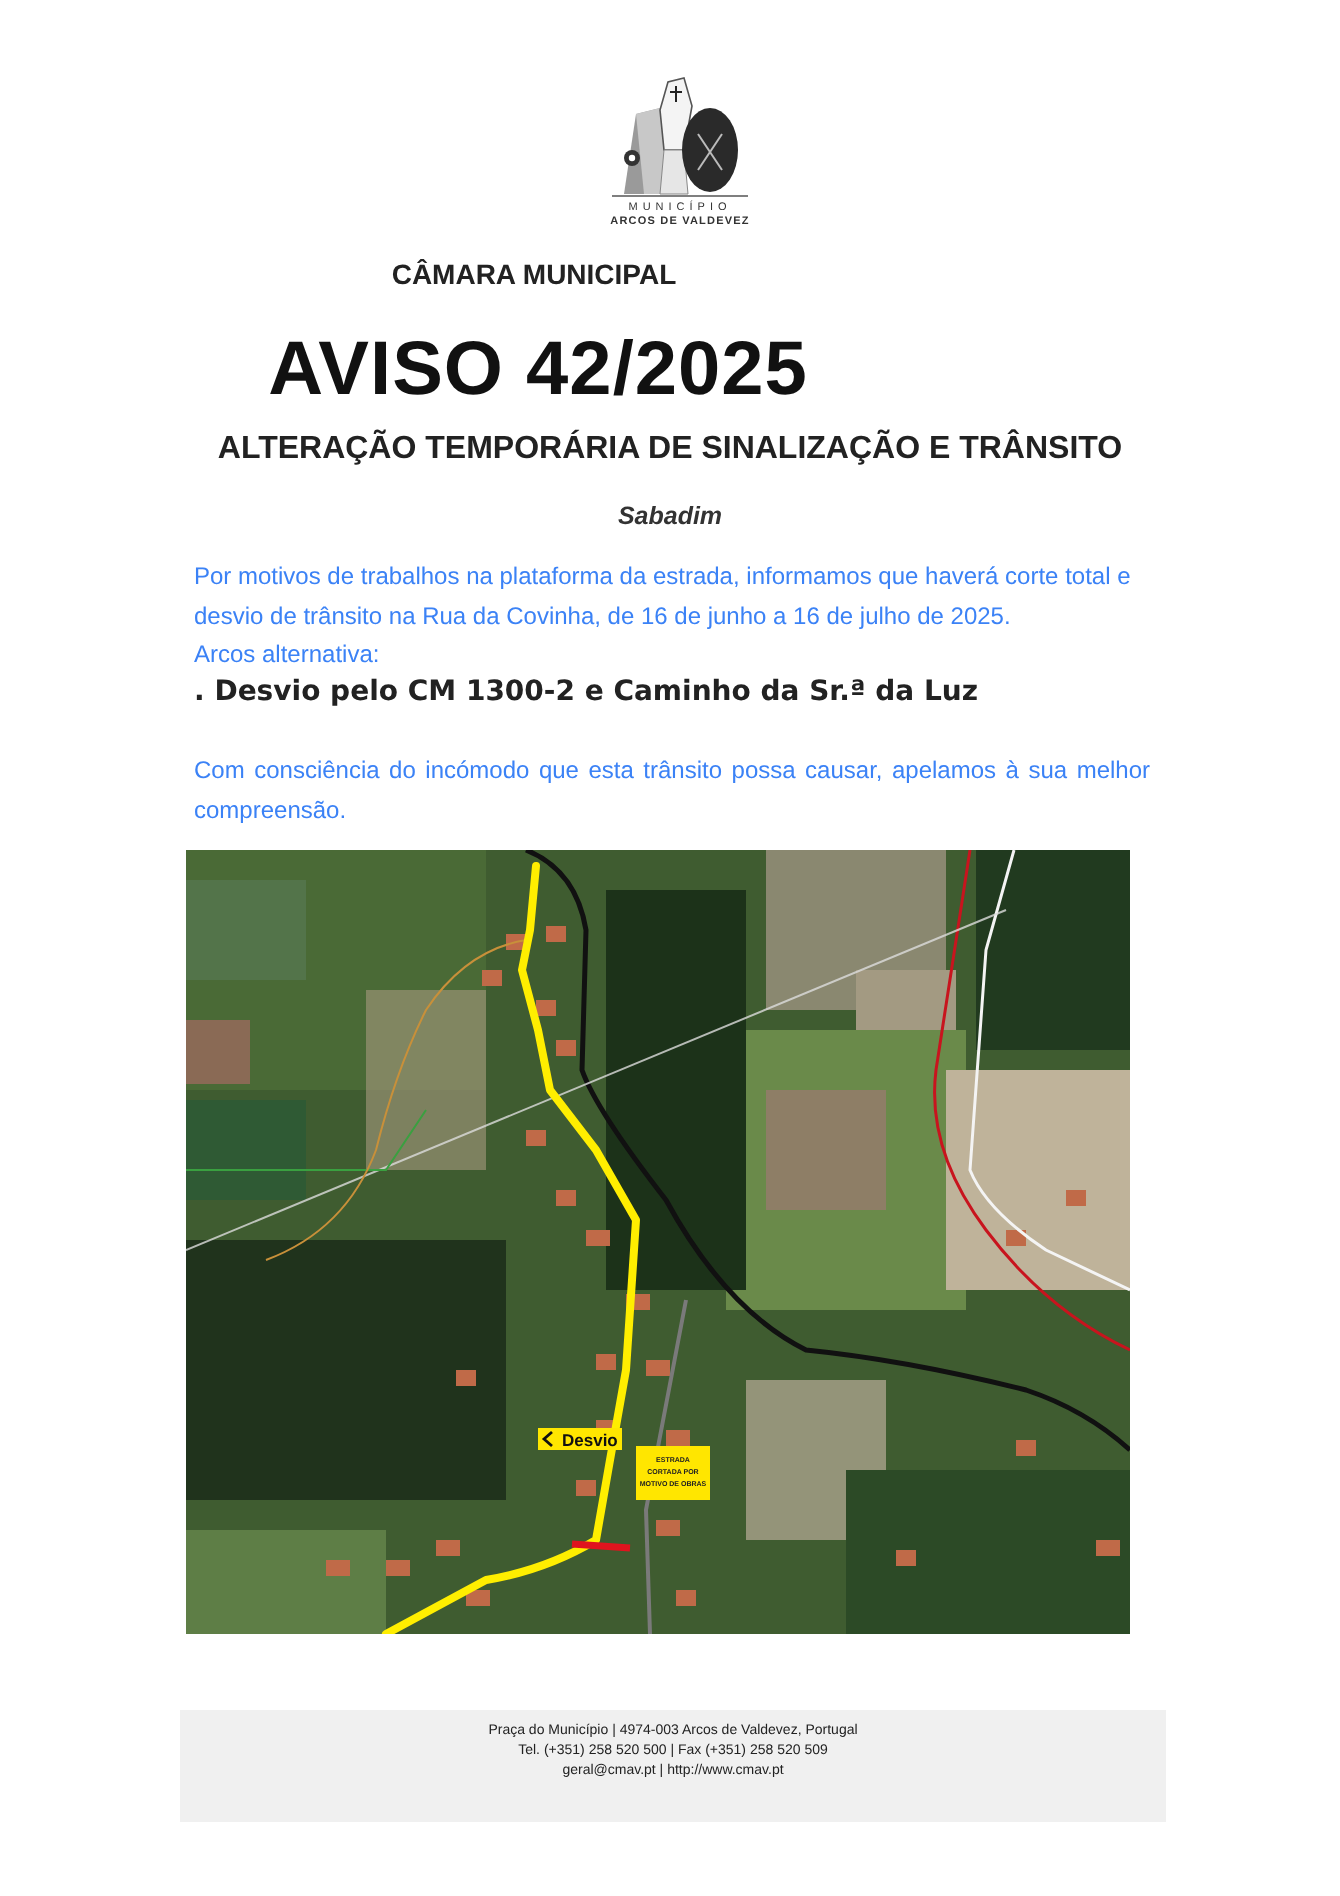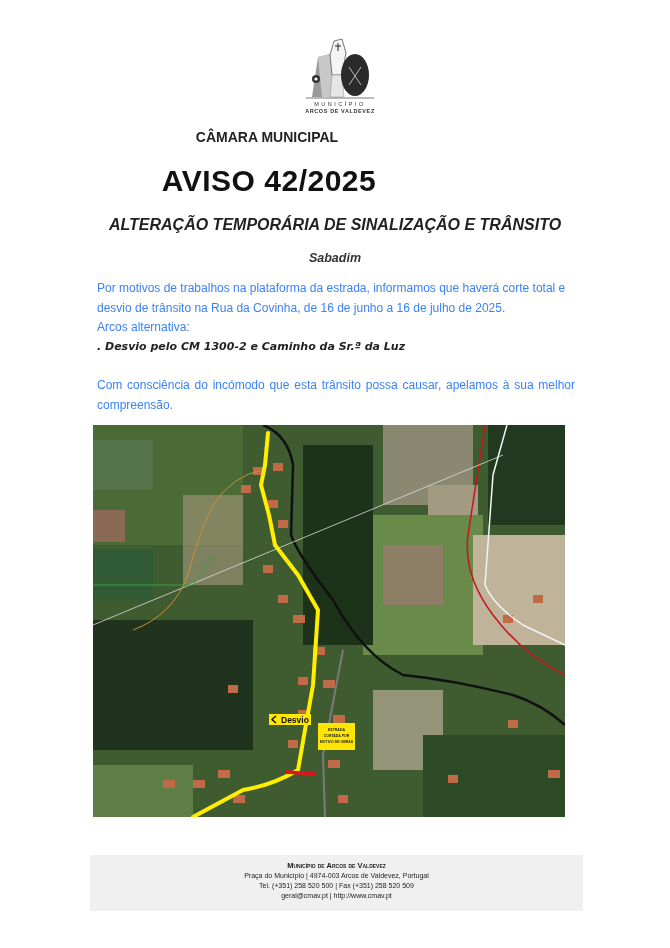--- a/index.html
+++ b/index.html
@@ -1,27 +1,27 @@
 <!DOCTYPE html>
 <html><head>
 <meta charset="utf-8">
 <style>
   html, body { margin: 0; padding: 0; background: #ffffff; }
   body { width: 670px; height: 948px; position: relative; overflow: hidden; font-family: "Liberation Sans", sans-serif; color: #1a1a1a; }
   .logo { position: absolute; left: 298px; top: 35px; width: 84px; height: 82px; }
   .logo-cap1 { position: absolute; left: 0; top: 66px; width: 84px; text-align: center; font-size: 5.5px; letter-spacing: 2.5px; color: #333; font-family: "Liberation Sans", sans-serif; }
   .logo-cap2 { position: absolute; left: 0; top: 73px; width: 84px; text-align: center; font-size: 5.5px; letter-spacing: 0.6px; color: #333; font-weight: bold; }
   .camara { position: absolute; left: 0; top: 129px; width: 534px; text-align: center; font-size: 14px; font-weight: bold; color: #222; }
-  .aviso { position: absolute; left: 0; top: 164px; width: 538px; text-align: center; font-size: 30px; font-weight: bold; color: #111; letter-spacing: 0.5px; }
-  .subtitle { position: absolute; left: 0; top: 216px; width: 670px; text-align: center; font-size: 16px; font-weight: bold; color: #222; font-style: italic; }
+  .aviso { position: absolute; left: 0; top: 164px; width: 538px; text-align: center; font-size: 38px; font-weight: bold; color: #111; letter-spacing: 0.5px; }
+  .subtitle { position: absolute; left: 0; top: 216px; width: 670px; text-align: center; font-size: 16px; font-weight: bold; color: #222; }
   .place { position: absolute; left: 0; top: 251px; width: 670px; text-align: center; font-size: 12.5px; font-weight: bold; font-style: italic; color: #333; }
   .body-text { position: absolute; left: 97px; width: 478px; font-size: 12px; line-height: 19.5px; color: #3b82f6; }
   .p1 { top: 279px; text-align: left; }
   .p-alt { top: 318px; }
-  .p-detour { top: 337px; font-family: "DejaVu Sans", sans-serif; font-size: 11px; font-weight: bold; color: #222; font-style: italic; }
+  .p-detour { top: 337px; font-family: "DejaVu Sans", sans-serif; font-size: 14px; font-weight: bold; color: #222; }
   .p2 { top: 376px; text-align: justify; text-align-last: left; }
   .map { position: absolute; left: 93px; top: 425px; width: 472px; height: 392px; overflow: hidden; background: #c2410c; }
   .map svg { display: block; }
   .footer { position: absolute; left: 90px; top: 855px; width: 493px; height: 56px; background: #f0f0f0; text-align: center; font-size: 7px; line-height: 10px; color: #222; padding-top: 6px; box-sizing: border-box; }
   .footer .f-title { font-weight: bold; font-variant: small-caps; font-size: 7.5px; }
 </style>
 </head>
 <body>
 
 <div class="logo">
@@ -124,17 +124,16 @@
     <g>
       <rect x="225" y="298" width="37" height="27" fill="#ffe600"></rect>
       <text x="243.5" y="306" text-anchor="middle" font-family="Liberation Sans, sans-serif" font-size="3.5" font-weight="bold" fill="#222">ESTRADA</text>
       <text x="243.5" y="312" text-anchor="middle" font-family="Liberation Sans, sans-serif" font-size="3.5" font-weight="bold" fill="#222">CORTADA POR</text>
       <text x="243.5" y="318" text-anchor="middle" font-family="Liberation Sans, sans-serif" font-size="3.5" font-weight="bold" fill="#222">MOTIVO DE OBRAS</text>
     </g>
   </svg>
 </div>
 
 <div class="footer">
-  <div class="f-title">Município de Arcos de Valdevez</div>
   <div>Praça do Município | 4974-003  Arcos de Valdevez, Portugal</div>
   <div>Tel. (+351) 258 520 500 | Fax (+351) 258 520 509</div>
   <div>geral@cmav.pt | http://www.cmav.pt</div>
 </div>
 
 </body></html>

